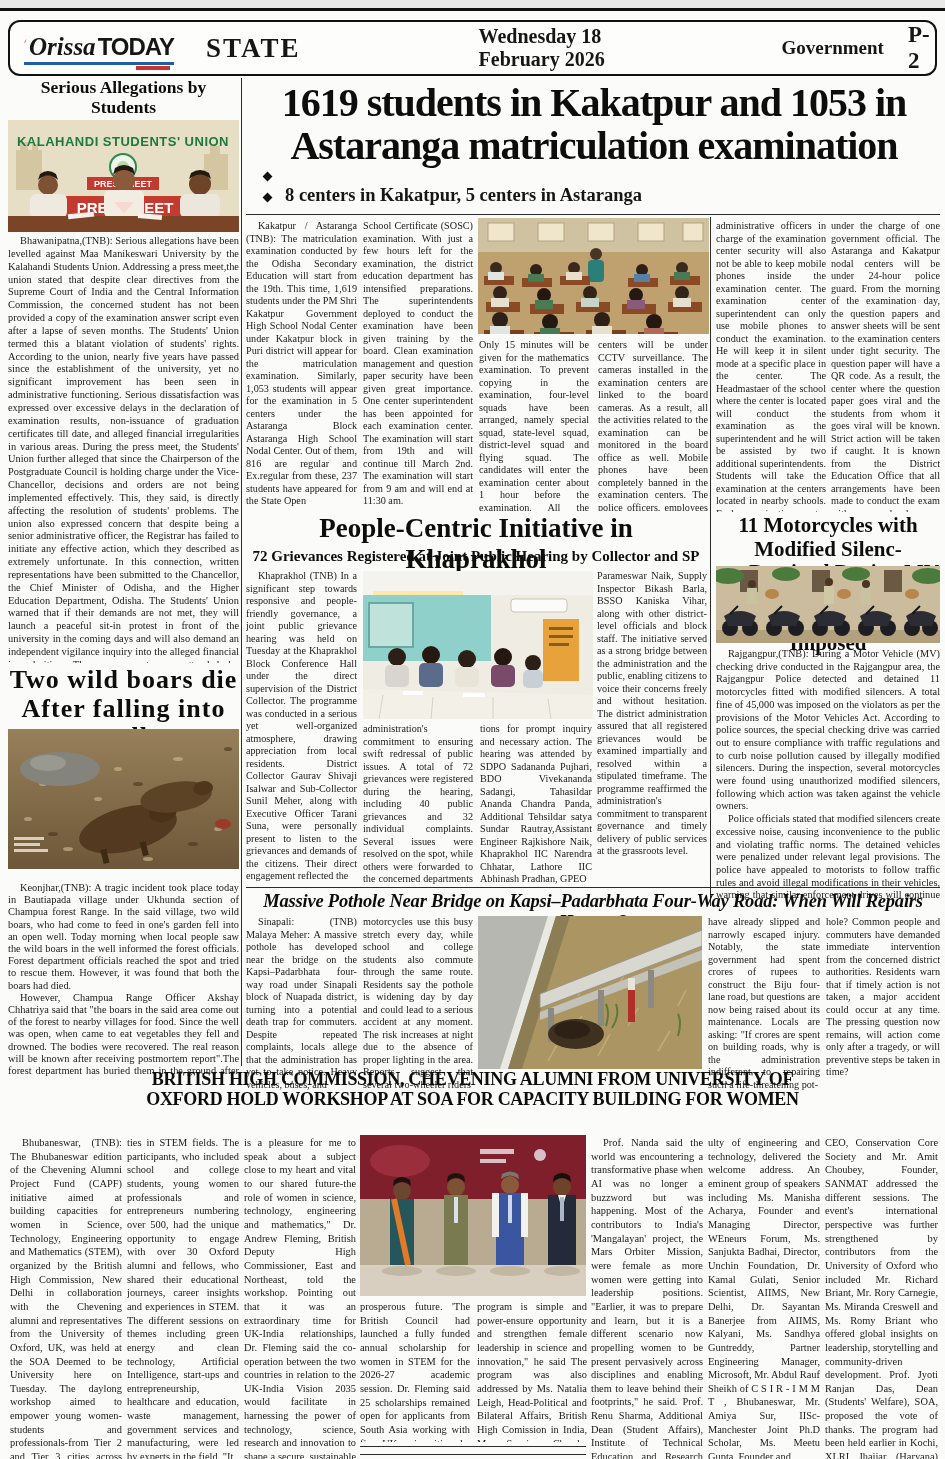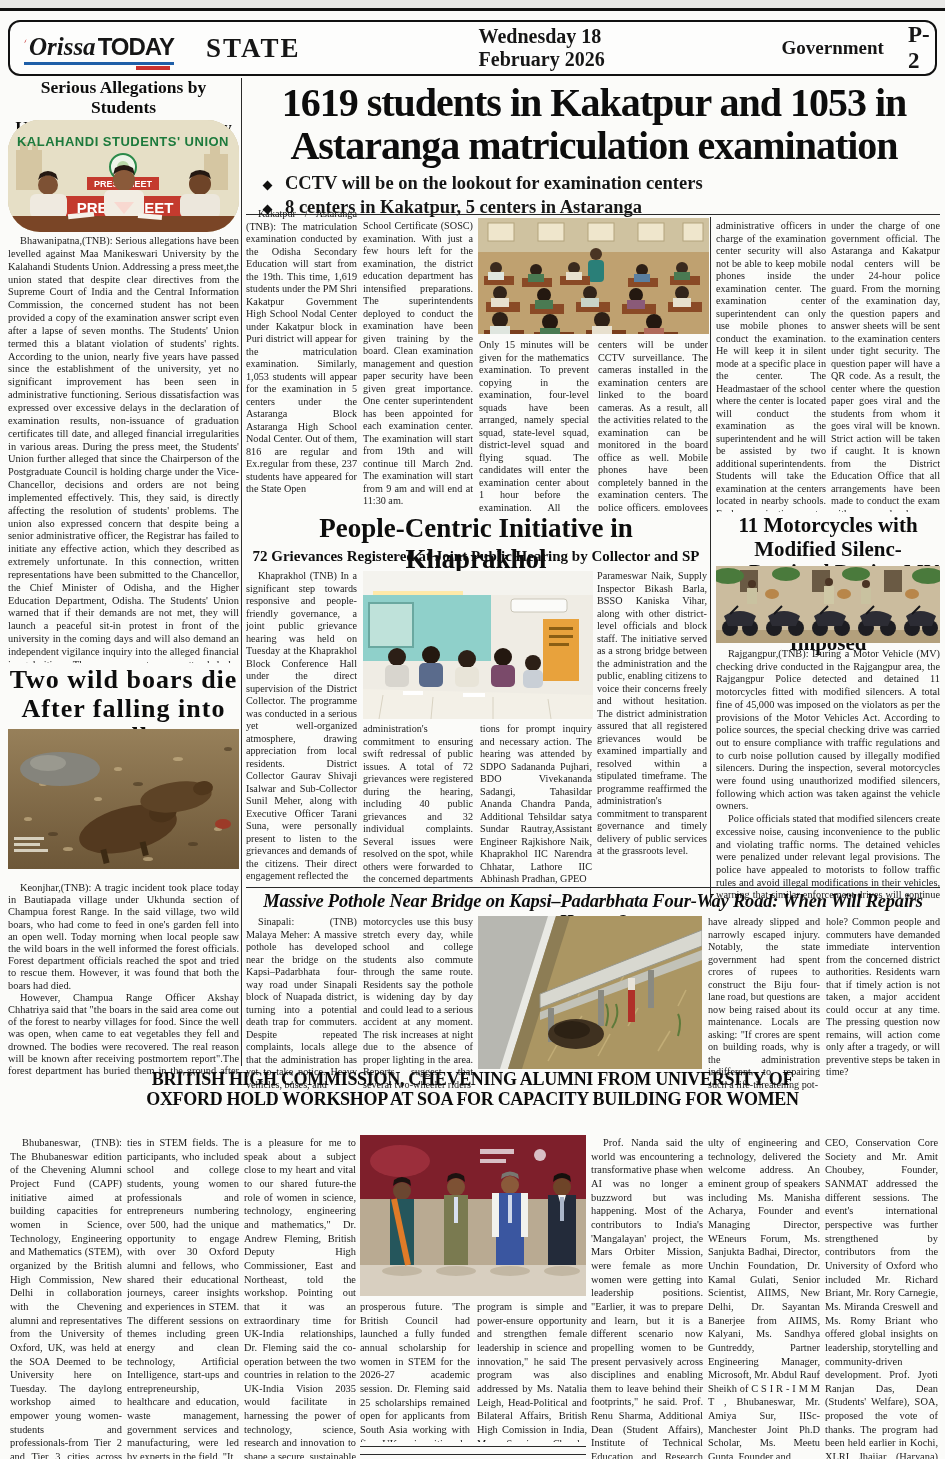--- a/index.html
+++ b/index.html
@@ -21,35 +21,35 @@
   #logo .orissa{font-style:italic;font-weight:bold;font-size:25px;font-family:"Liberation Serif",serif;}
   #logo .today{font-weight:bold;font-size:24px;font-family:"Liberation Sans",sans-serif;letter-spacing:-1px;}
   #logo .bluebar{height:3px;background:#1f5fa8;margin-top:1px;}
   #logo .redtag{height:4px;width:34px;background:#c93230;margin-left:112px;margin-top:1px;}
   #hdr .section{font-size:27px;font-weight:bold;letter-spacing:2px;margin-left:32px;font-family:"Liberation Serif",serif;}
   #hdr .date{font-size:20px;font-weight:bold;margin-left:178px;font-family:"Liberation Serif",serif;}
   #hdr .city{font-size:19px;font-weight:bold;margin-left:96px;font-family:"Liberation Serif",serif;}
   #hdr .pno{font-size:23px;font-weight:600;margin-left:24px;font-family:"Liberation Serif",serif;}
   
   #a1-head{left:8px;top:70px;width:231px;font-size:17.5px;line-height:1.13;}
-  #a1-photo{left:8px;top:112px;width:231px;height:112px;border-radius:32px;}
+  #a1-photo{left:8px;top:112px;width:231px;height:112px;}
   #a1-body{left:8px;top:227px;width:231px;height:428px;font-size:10.4px;line-height:12.85px;}
   #a2-head{left:8px;top:658px;width:231px;font-size:26px;line-height:1.1;letter-spacing:1px;}
   #a2-photo{left:8px;top:721px;width:231px;height:140px;}
   #a2-body{left:8px;top:874px;width:231px;height:194px;font-size:10.4px;line-height:12.2px;}
   #vr1{left:241px;top:70px;height:988px;}
   #vr2{left:710px;top:209px;height:689px;}
   
   #m-head{left:248px;top:74px;width:692px;font-size:40px;line-height:1.07;letter-spacing:-1px;}
   #m-bullets{left:252px;top:165px;width:688px;}
   .bullet-row{display:flex;align-items:baseline;margin-bottom:3px;}
   .diamond{width:7px;height:7px;background:#111;transform:rotate(45deg);margin:0 14px 2px 12px;flex:0 0 auto;}
   .bullet-txt{font-size:18.5px;font-weight:bold;font-family:"Liberation Serif",serif;}
   #hr1{left:246px;top:206px;width:694px;}
-  #m-c1{left:246px;top:200px;width:111px;height:291px;}
+  #m-c1{left:246px;top:212px;width:111px;height:291px;}
   #m-c2{left:363px;top:212px;width:110px;height:291px;}
   #m-img{left:478px;top:210px;width:231px;height:116px;}
   #m-c3{left:479px;top:331px;width:110px;height:172px;}
   #m-c4{left:598px;top:331px;width:110px;height:172px;}
   #m-c5{left:716px;top:212px;width:110px;height:292px;}
   #m-c6{left:831px;top:212px;width:109px;height:292px;}
   
   #k-head{left:246px;top:505px;width:460px;font-size:27px;}
   #k-sub{left:246px;top:540px;width:460px;font-size:15px;}
   #k-c1{left:246px;top:562px;width:111px;height:316px;}
@@ -211,21 +211,20 @@
   <div id="vr1" class="abs vr"></div>
   <div id="vr2" class="abs vr"></div>
 
   <div id="m-head" class="abs hl">
     <div>1619 students in Kakatpur and 1053 in</div>
     <div>Astaranga matriculation examination</div>
   </div>
   <div id="m-bullets" class="abs">
     <div class="bullet-row">
       <span class="diamond"></span>
-      <span class="bullet-txt">CCTV will be on the lookout for examination centers</span>
     </div>
     <div class="bullet-row">
       <span class="diamond"></span>
       <span class="bullet-txt">8 centers in Kakatpur, 5 centers in Astaranga</span>
     </div>
   </div>
   <div id="hr1" class="abs hr"></div>
 
   <div id="m-c1" class="abs bt ind">Kakatpur / Astaranga (TNB): The matriculation examination conducted by the Odisha Secondary Education will start from the 19th. This time, 1,619 students under the PM Shri Kakatpur Government High School Nodal Center under Kakatpur block in Puri district will appear for the matriculation examination. Similarly, 1,053 students will appear for the examination in 5 centers under the Astaranga Block Astaranga High School Nodal Center. Out of them, 816 are regular and Ex.regular from these, 237 students have appeared for the State Open</div>
   <div id="m-c2" class="abs bt">School Certificate (SOSC) examination. With just a few hours left for the examination, the district education department has intensified preparations. The superintendents deployed to conduct the examination have been given training by the board. Clean examination management and question paper security have been given great importance. One center superintendent has been appointed for each examination center. The examination will start from 19th and will continue till March 2nd. The examination will start from 9 am and will end at 11:30 am.</div>

